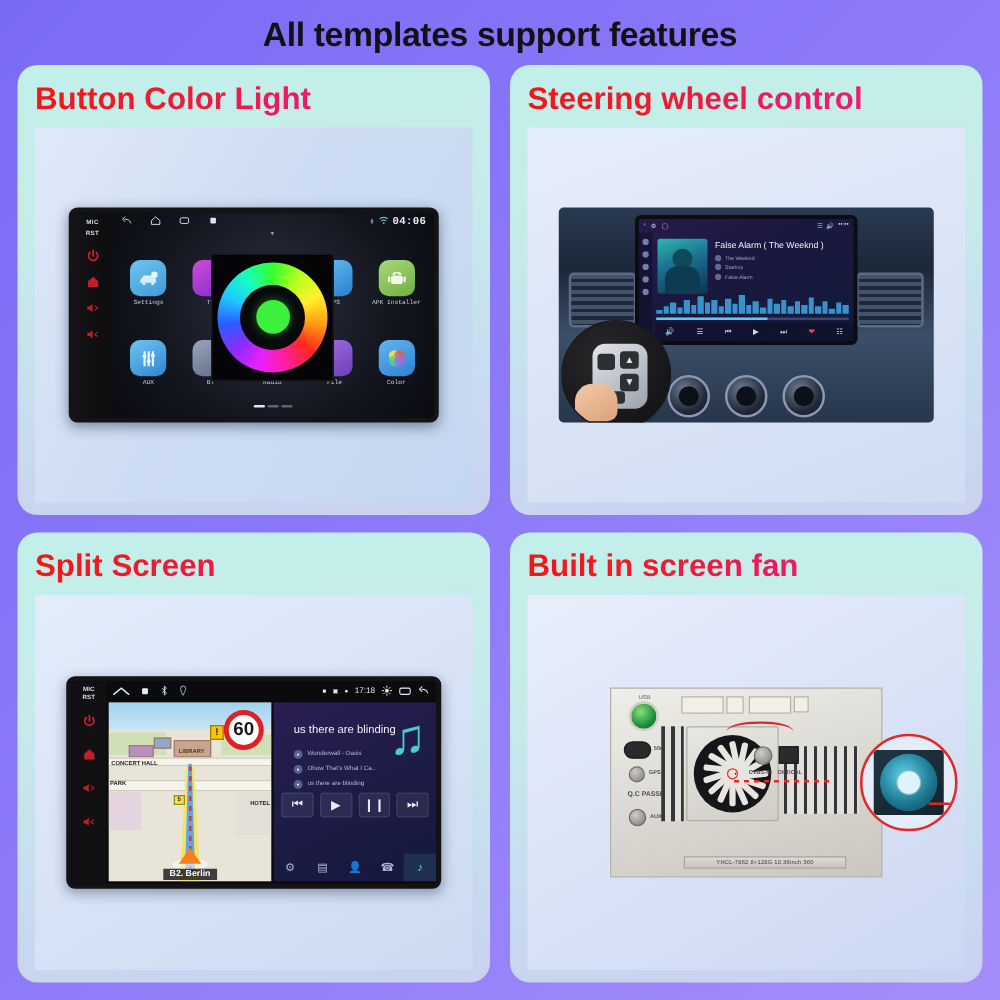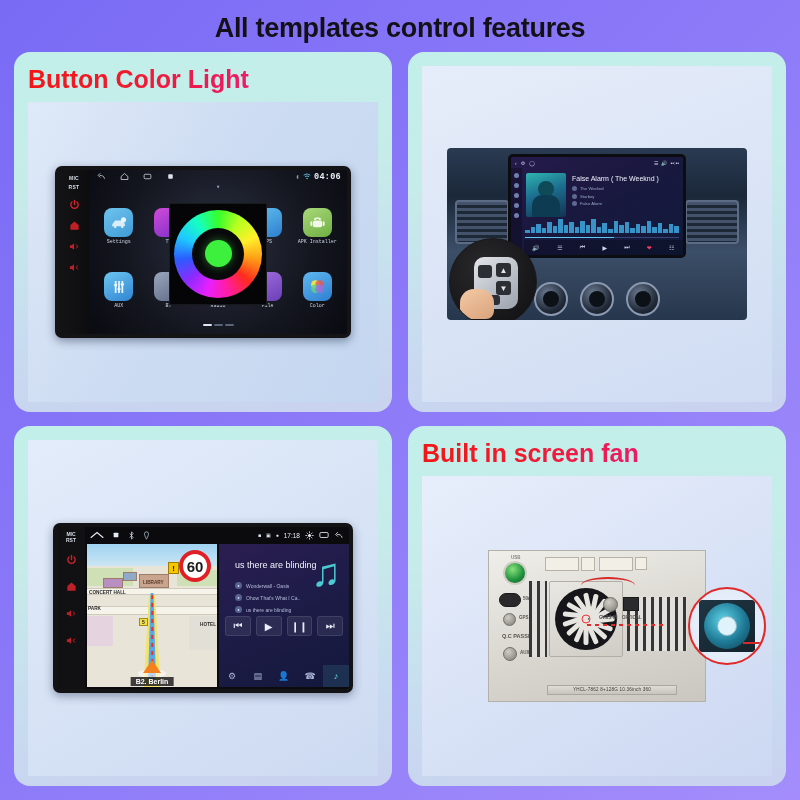--- a/index.html
+++ b/index.html
@@ -224,21 +224,21 @@
   .callout{position:absolute;right:6px;top:50%;transform:translateY(-50%);width:78px;height:78px;border-radius:50%;border:2px solid #e02a2a;background:radial-gradient(circle at 50% 50%,#f2f7ff,#dbe6f6);display:flex;align-items:center;justify-content:center;overflow:hidden;}
   .minifan{width:56px;height:52px;background:linear-gradient(150deg,#1f3542,#14242e);border-radius:3px;position:relative;}
   .minifan .mf-c{position:absolute;left:50%;top:50%;transform:translate(-50%,-50%);width:46px;height:46px;border-radius:50%;background:radial-gradient(circle at 42% 38%,#5fd4e8,#1f7a96 55%,#0f3d52);}
   .minifan .mf-h{position:absolute;left:50%;top:50%;transform:translate(-50%,-50%);width:20px;height:20px;border-radius:50%;background:#dff3fb;border:1px solid #8fb9c9;}
   .dotline{position:absolute;height:2px;background:repeating-linear-gradient(90deg,#e02a2a 0 4px,transparent 4px 8px);}
   .mf-wire{position:absolute;right:-6px;bottom:8px;width:18px;height:2px;background:#d42a2a;}
 </style>
 </head>
 <body>
 
-<div class="page-title">All templates control features</div>
+<div class="page-title">All templates support features</div>
 
 <div class="grid">
 
   <div class="card">
     <div class="card-title">Button Color Light</div>
     <div class="card-media">
       <div class="hu1-wrap">
         <div class="headunit">
           <div class="hu-side">
             <div class="slab">MIC</div>
@@ -378,20 +378,21 @@
             <div class="hu-dots">
               <span class="on"></span><span></span><span></span>
             </div>
           </div>
         </div>
       </div>
     </div>
   </div>
 
   <div class="card">
+    <div class="card-title">Steering wheel control</div>
     <div class="card-media">
       <div class="swc-wrap">
         <div class="dash">
           <div class="vent l"></div>
           <div class="vent r"></div>
           <div class="dash-frame">
             <div class="player">
               <div class="pl-top">
                 <span>‹</span>
                 <span>⚙</span>
@@ -486,20 +487,21 @@
             <div class="sw-btn" style="left:46px;top:42px;width:15px;height:14px;display:flex;align-items:center;justify-content:center;color:#e4e6ea;font-size:8px">▼</div>
             <div class="sw-btn" style="left:30px;top:56px;width:20px;height:10px"></div>
             <div class="sw-thumb"></div>
           </div>
         </div>
       </div>
     </div>
   </div>
 
   <div class="card">
+    <div class="card-title">Split Screen</div>
     <div class="card-media">
       <div class="ss-wrap">
         <div class="hu2">
           <div class="hu2-side">
             <div class="slab">MIC</div>
             <div class="slab">RST</div>
             <div style="margin-top:8px"><svg width="11" height="11" viewBox="0 0 24 24">
                   <path d="M12 3v9" stroke="#cf2128" stroke-width="3" stroke-linecap="round"></path>
                   <path d="M6.5 6.5a8 8 0 1 0 11 0" stroke="#cf2128" stroke-width="3" fill="none" stroke-linecap="round"></path>
                 </svg></div>

